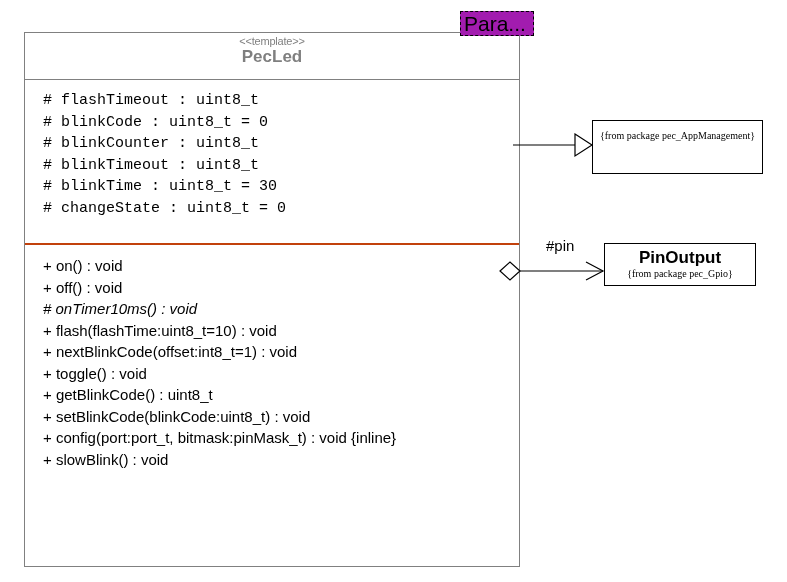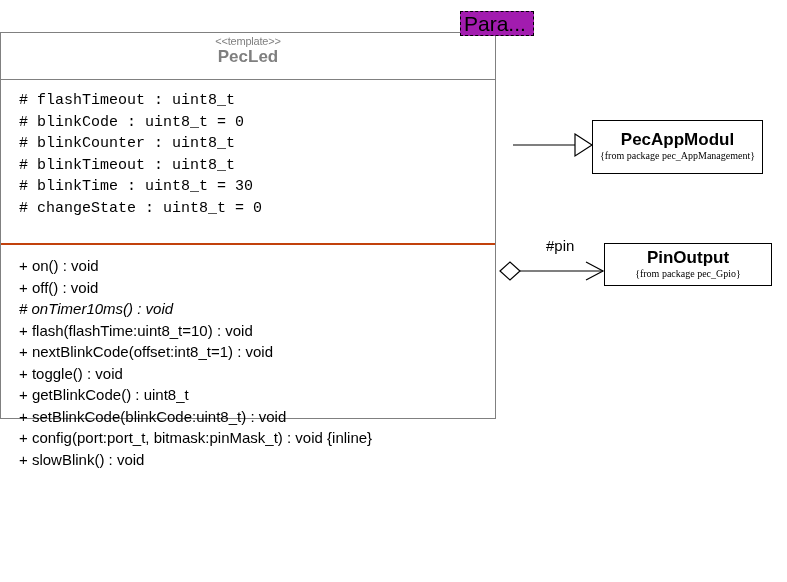--- a/index.html
+++ b/index.html
@@ -19,24 +19,24 @@
   #canvas {
     position: absolute;
     left: 0; top: 0;
     width: 787px;
     height: 582px;
   }
 
   
   .class-box {
     position: absolute;
-    left: 0;
+    left: 24px;
     top: 32px;
     width: 496px;
-    height: 387px;
+    height: 535px;
     border: 1px solid #808080;
     background: #ffffff;
     box-sizing: border-box;
   }
   .class-header {
     height: 47px;
     border-bottom: 1px solid #808080;
     box-sizing: border-box;
     text-align: center;
     padding-top: 2px;
@@ -121,21 +121,21 @@
   #ref-pecappmodul {
     left: 592px;
     top: 120px;
     width: 171px;
     height: 54px;
     padding-top: 9px;
   }
   #ref-pinoutput {
     left: 604px;
     top: 243px;
-    width: 168px;
+    width: 152px;
     height: 43px;
     padding-top: 4px;
   }
 
   
   #connectors {
     position: absolute;
     left: 0; top: 0;
     width: 787px;
     height: 582px;
@@ -185,21 +185,20 @@
       <div class="feature">+ getBlinkCode() : uint8_t</div>
       <div class="feature">+ setBlinkCode(blinkCode:uint8_t) : void</div>
       <div class="feature">+ config(port:port_t, bitmask:pinMask_t) : void {inline}</div>
       <div class="feature">+ slowBlink() : void</div>
     </div>
   </div>
 
   <div class="param-box">Para...</div>
 
   <div class="ref-box" id="ref-pecappmodul">
-    <span class="ref-name">PecAppModul</span>
     <span class="ref-from">{from package pec_AppManagement}</span>
   </div>
 
   <div class="ref-box" id="ref-pinoutput">
     <span class="ref-name">PinOutput</span>
     <span class="ref-from">{from package pec_Gpio}</span>
   </div>
 
   <svg id="connectors" viewBox="0 0 787 582" width="787" height="582">
 

